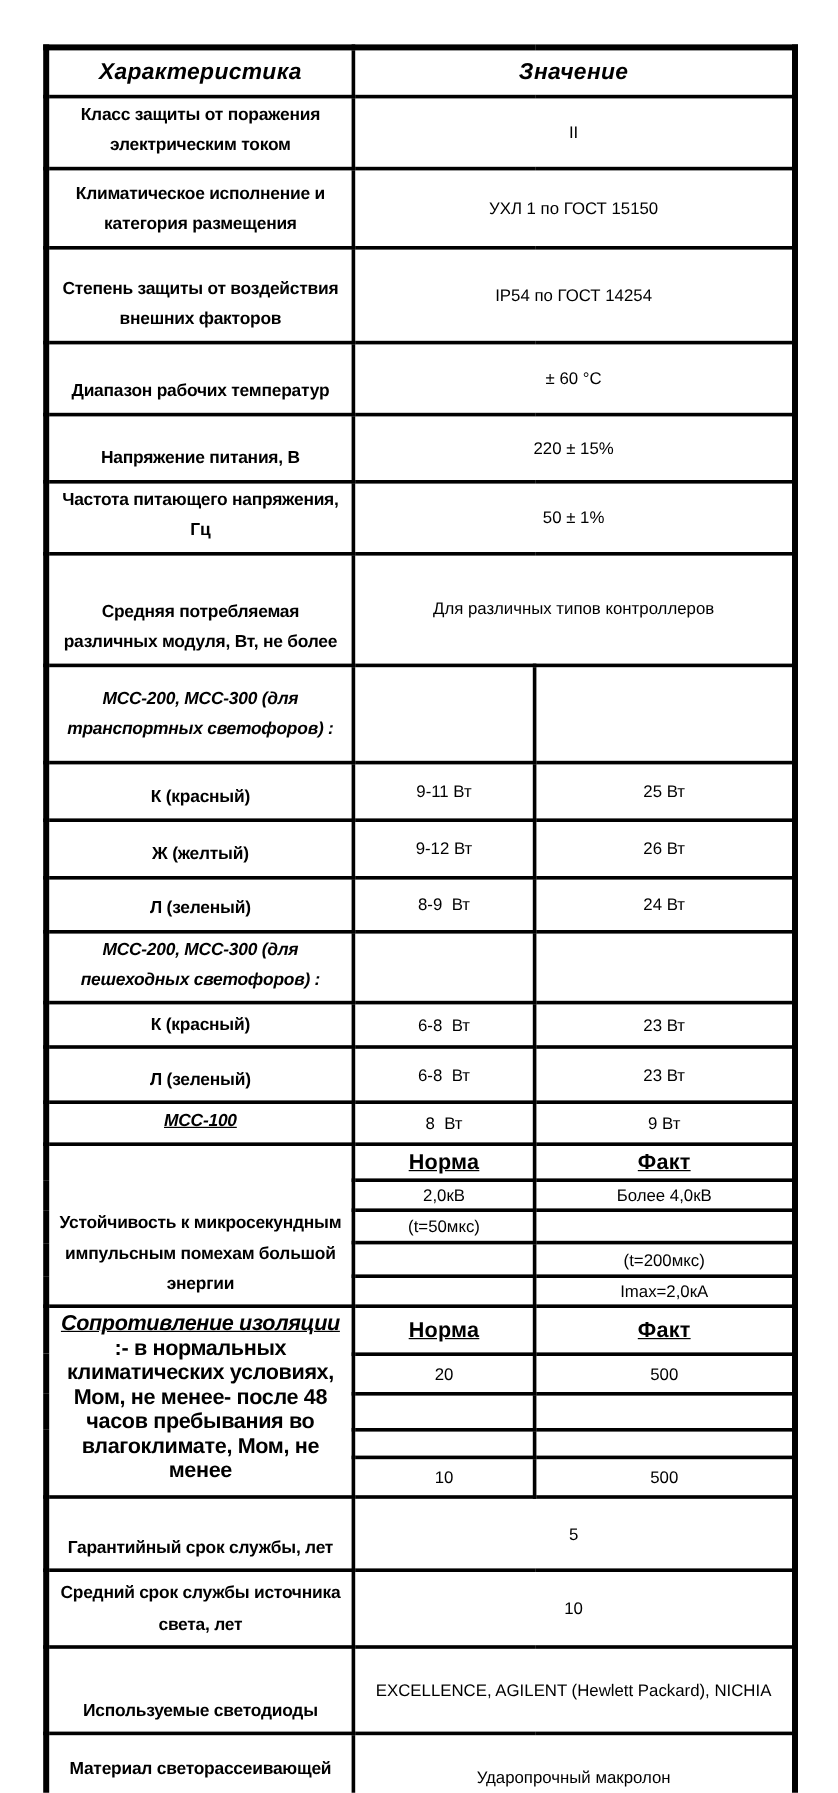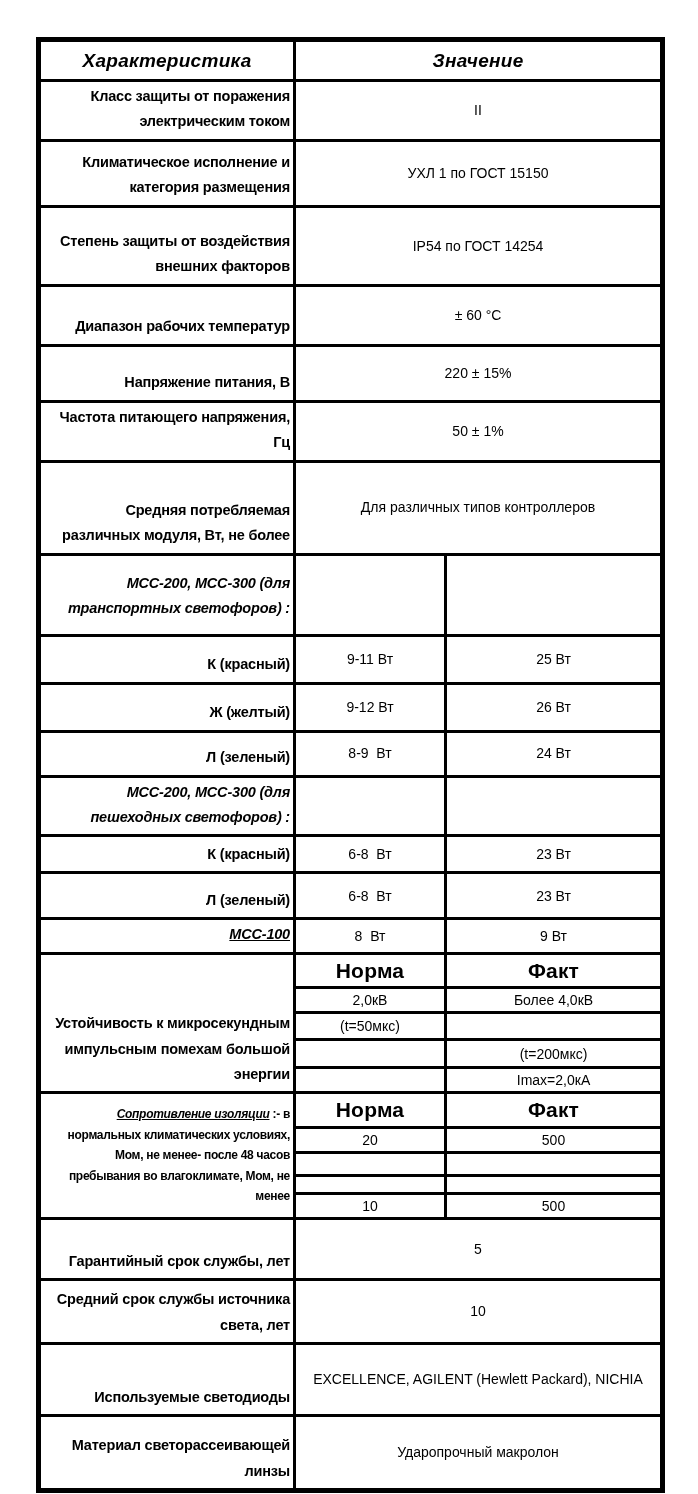--- a/index.html
+++ b/index.html
@@ -37,52 +37,53 @@
     font-size: 19px;
     font-weight: bold;
     font-style: italic;
     text-align: center;
     vertical-align: middle;
     letter-spacing: 0.3px;
   }
   td.lbl {
     font-size: 14.5px;
     font-weight: bold;
-    text-align: right;
+    text-align: center;
     vertical-align: bottom;
     padding: 2px 3px 4px 3px;
     line-height: 1.75;
     letter-spacing: -0.2px;
   }
   td.lbl.pad { padding-bottom: 12px; }
   td.lbl.tight {
-    font-size: 12px;
+    font-size: 18px;
     line-height: 20.5px;
     letter-spacing: -0.3px;
     padding-bottom: 10px;
   }
   td.lbl .em-u {
     font-style: italic;
     text-decoration: underline;
   }
   td.lbl.mcc { font-style: italic; }
   td.lbl.mcc.u span { text-decoration: underline; font-style: italic; }
   td.val {
     font-size: 14px;
     font-weight: normal;
     text-align: center;
     vertical-align: middle;
     white-space: pre-wrap;
     line-height: 1.3;
     padding: 2px 6px;
   }
   td.val.subhdr {
-    font-size: 21px;
+    font-size: 18px;
     font-weight: bold;
     letter-spacing: 0.2px;
+    text-decoration: underline;
   }
 </style>
 </head>
 <body>
 
 <div class="page">
   <table class="spec">
     <colgroup>
       <col class="c-char">
         <col class="c-norma">

